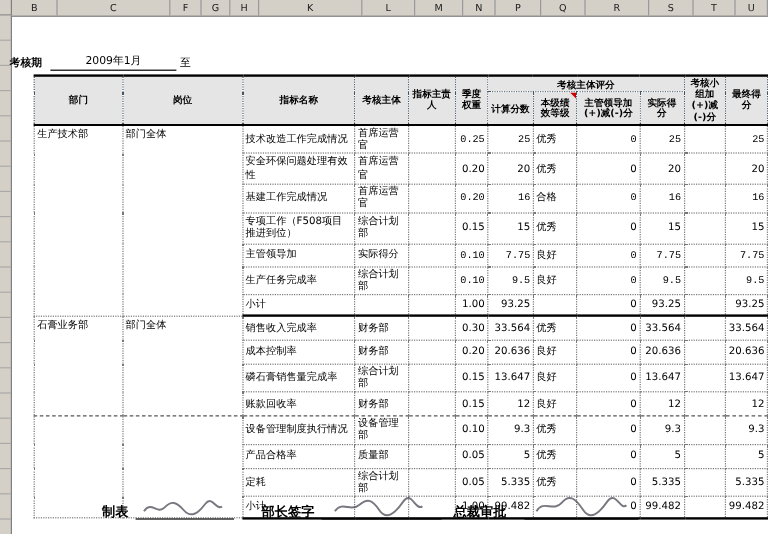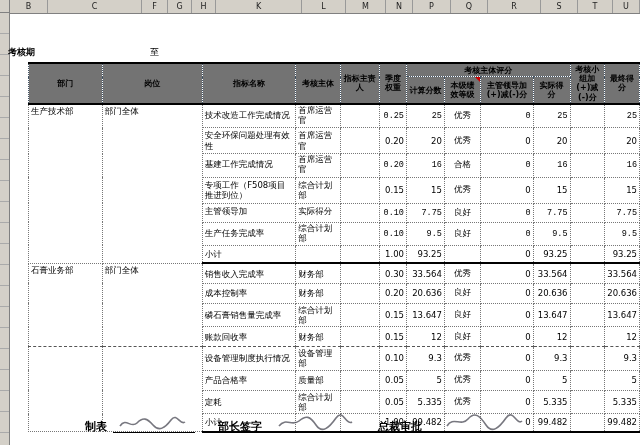--- a/index.html
+++ b/index.html
@@ -22,29 +22,29 @@
   .p-label{position:absolute;left:8px;top:2px;font-weight:bold;}
   .p-start{position:absolute;left:42px;top:0;width:105px;height:14px;line-height:14px;
            text-align:center;border-bottom:1px solid #000;}
   .p-sep{position:absolute;left:150px;top:2px;}
   .p-end{position:absolute;left:162px;top:0;width:131px;height:14px;line-height:14px;
          text-align:left;padding-left:4px;border-bottom:1px solid #000;box-sizing:border-box;}
   
   table.kpi{position:absolute;left:28px;top:62px;border-collapse:collapse;table-layout:fixed;
             font-size:8.5px;}
   table.kpi th,table.kpi td{border:1px dotted #777;padding:1px 2px;overflow:hidden;box-sizing:border-box;}
-  table.kpi thead th{background:#737373;font-weight:bold;text-align:center;vertical-align:middle;
+  table.kpi thead th{background:#e5e5e5;font-weight:bold;text-align:center;vertical-align:middle;
                      font-size:8px;line-height:1.15;position:relative;border:1px dotted #456;}
   table.kpi thead tr.gr1 th{border-top:2px solid #000;}
   table.kpi thead{border-bottom:2px solid #000;}
   td.dept,td.pos{vertical-align:top;text-align:left;border-left-style:solid;}
   td.dept{border-left:2px solid #000;}
   td.cname{text-align:left;line-height:1.2;}
   td.num{text-align:right;padding-right:2px;white-space:nowrap;}
-  td.grade{text-align:center;}
+  td.grade{text-align:left;}
   tr.subtotal td{border-bottom:2px solid #000;}
   tr.dashedtop td{border-top:1px dashed #555;}
   tr.r19{height:19px;font-family:Liberation Mono, monospace;} tr.r18{height:18px;} tr.r20{height:20px;} tr.r26{height:26px;margin-top:36px;}
   .cmark{position:absolute;right:0;top:0;width:0;height:0;
          border-left:5px solid transparent;border-top:5px solid #cc0000;}
   
   .foot-label{position:absolute;top:419px;font-size:11px;font-weight:bold;text-align:right;}
   .sigline{position:absolute;top:432px;height:1px;background:#000;}
   .sig{position:absolute;opacity:.75;filter:blur(.4px);}
 </style>
@@ -90,20 +90,21 @@
       <div class="rowtick" style="top: 314px;"></div>
       <div class="rowtick" style="top: 335px;"></div>
       <div class="rowtick" style="top: 356px;"></div>
       <div class="rowtick" style="top: 377px;"></div>
       <div class="rowtick" style="top: 398px;"></div>
       <div class="rowtick" style="top: 419px;"></div>
     </div>
 
   <div class="period">
     <span class="p-label">考核期</span>
+    <span class="p-start">2009年1月</span>
     <span class="p-sep">至</span>
   </div>
 
   <table class="kpi">
     <colgroup>
       <col style="width:75px">
         <col style="width:102px">
         <col style="width:95px">
         <col style="width:45px">
       <col style="width:40px">

